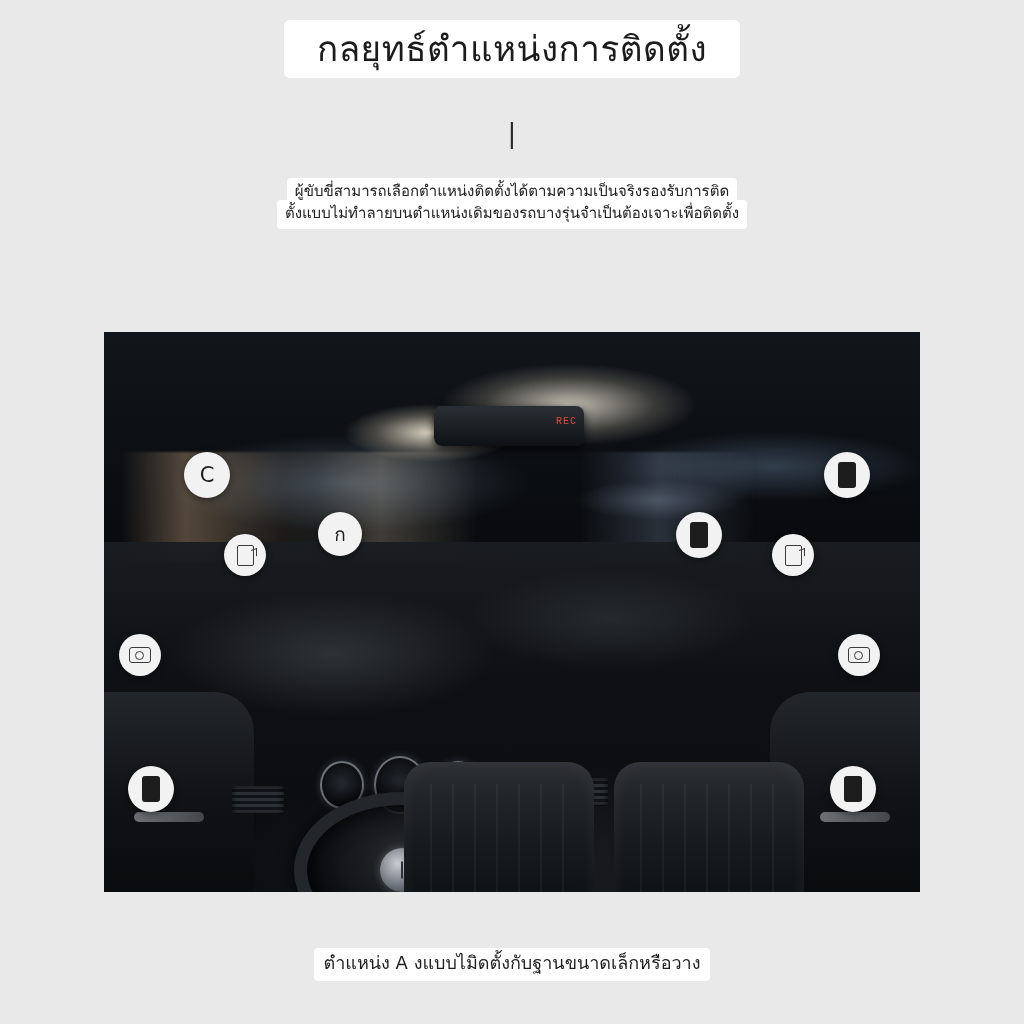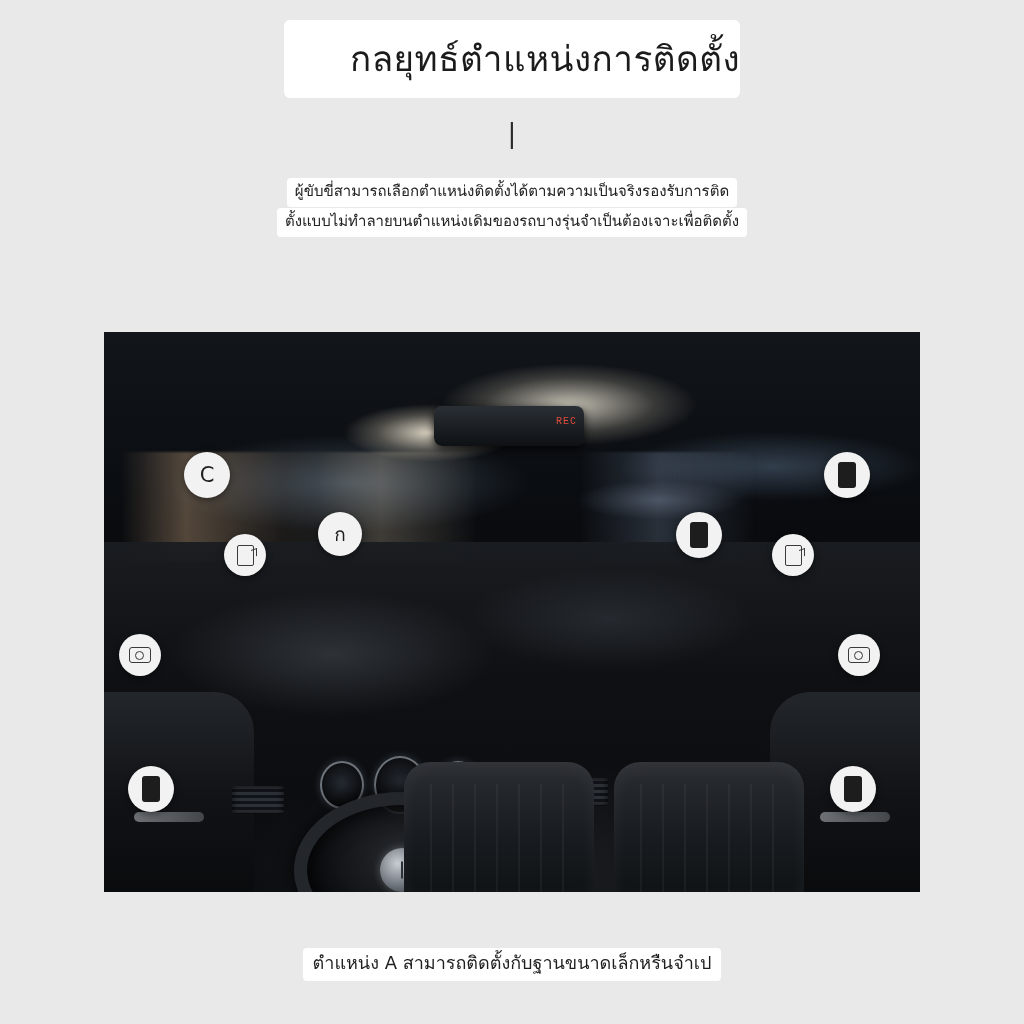--- a/index.html
+++ b/index.html
@@ -18,26 +18,26 @@
     height: 1024px;
     background: #e9e9e9;
   }
 
   
   .title-band {
     position: absolute;
     top: 20px;
     left: 284px;
     width: 456px;
-    height: 78px;
+    height: 58px;
     background: #ffffff;
     border-radius: 6px;
     display: flex;
     align-items: center;
-    justify-content: flex-end;
+    justify-content: center;
   }
   .title-text {
     font-size: 35px;
     color: #1b1b1b;
     letter-spacing: 0.5px;
     line-height: 1;
     white-space: nowrap;
   }
 
   .caret {
@@ -62,21 +62,21 @@
   .sub span {
     background: #ffffff;
     border-radius: 4px;
     padding: 4px 8px 6px 8px;
     font-size: 15px;
     color: #222222;
     white-space: nowrap;
     line-height: 1.25;
   }
   .sub-1 { top: 178px; }
-  .sub-2 { top: 208px; justify-content: center; }
+  .sub-2 { top: 200px; justify-content: center; }
 
   
   .photo {
     position: absolute;
     left: 104px;
     top: 332px;
     width: 816px;
     height: 560px;
     overflow: hidden;
     background: #000;
@@ -456,16 +456,16 @@
     <div class="marker" style="left:24px;  top:434px; width:46px; height:46px;">
       <span class="mk-dark-rect"></span>
     </div>
 
     <div class="marker" style="left:726px; top:434px; width:46px; height:46px;">
       <span class="mk-dark-rect"></span>
     </div>
   </div>
 
   <div class="cap cap-1">
-    <span>ตำแหน่ง A สามารถติดตั้งกับฐานขนาดเล็กหรืนจำเป</span>
+    <span>ตำแหน่ง A งแบบไมิดตั้งกับฐานขนาดเล็กหรือวาง</span>
   </div>
 
 </div>
 
 </body></html>

